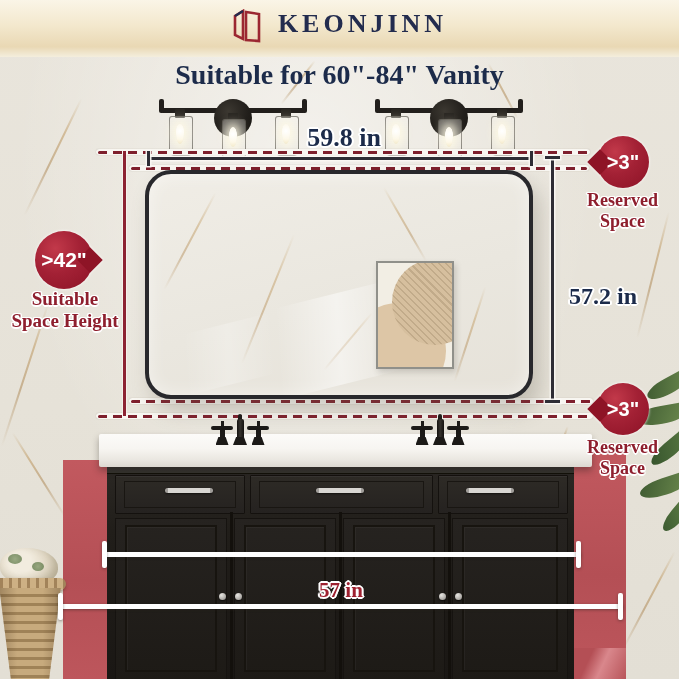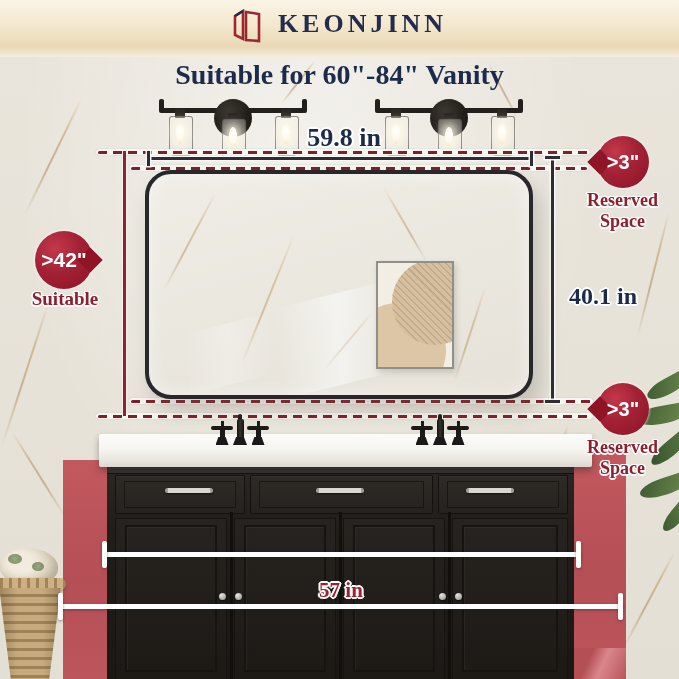--- a/index.html
+++ b/index.html
@@ -200,37 +200,38 @@
   <div class="dash" style="left:96px;top:413px;width:497px;"></div>
 
   <div class="dimh" style="left:149px;top:157px;width:383px;"></div>
   <div class="tickv" style="left:147px;top:151px;"></div>
   <div class="tickv" style="left:530px;top:151px;"></div>
   <div class="otext" style="left:264px;top:123px;width:160px;font-size:26px;color:#1c2b4a;">59.8 in</div>
 
   <div class="dimv" style="left:551px;top:158px;height:244px;"></div>
   <div class="tickh" style="left:545px;top:156px;"></div>
   <div class="tickh" style="left:545px;top:400px;"></div>
-  <div class="otext" style="left:553px;top:283px;width:100px;font-size:24px;color:#1c2b4a;">40.1 in</div>
+  <div class="otext" style="left:553px;top:283px;width:100px;font-size:24px;color:#1c2b4a;">57.2 in</div>
 
   <div class="redline" style="left:123px;top:151px;height:265px;"></div>
 
   <div class="badge point-left" style="left:597px;top:136px;">
     <span>&gt;3"</span>
   </div>
   <div class="badge-label" style="left:570px;top:190px;width:105px;">
     <div>Reserved</div>
     <div>Space</div>
   </div>
 
   <div class="badge point-right" style="left:35px;top:231px;width:58px;height:58px;font-size:21px;">
     <span>&gt;42"</span>
   </div>
   <div class="badge-label" style="left:0;top:288px;width:130px;font-size:19px;">
     <div>Suitable</div>
+    <div>Space Height</div>
   </div>
 
   <div class="badge point-left" style="left:597px;top:383px;">
     <span>&gt;3"</span>
   </div>
   <div class="badge-label" style="left:570px;top:437px;width:105px;">
     <div>Reserved</div>
     <div>Space</div>
   </div>
 

